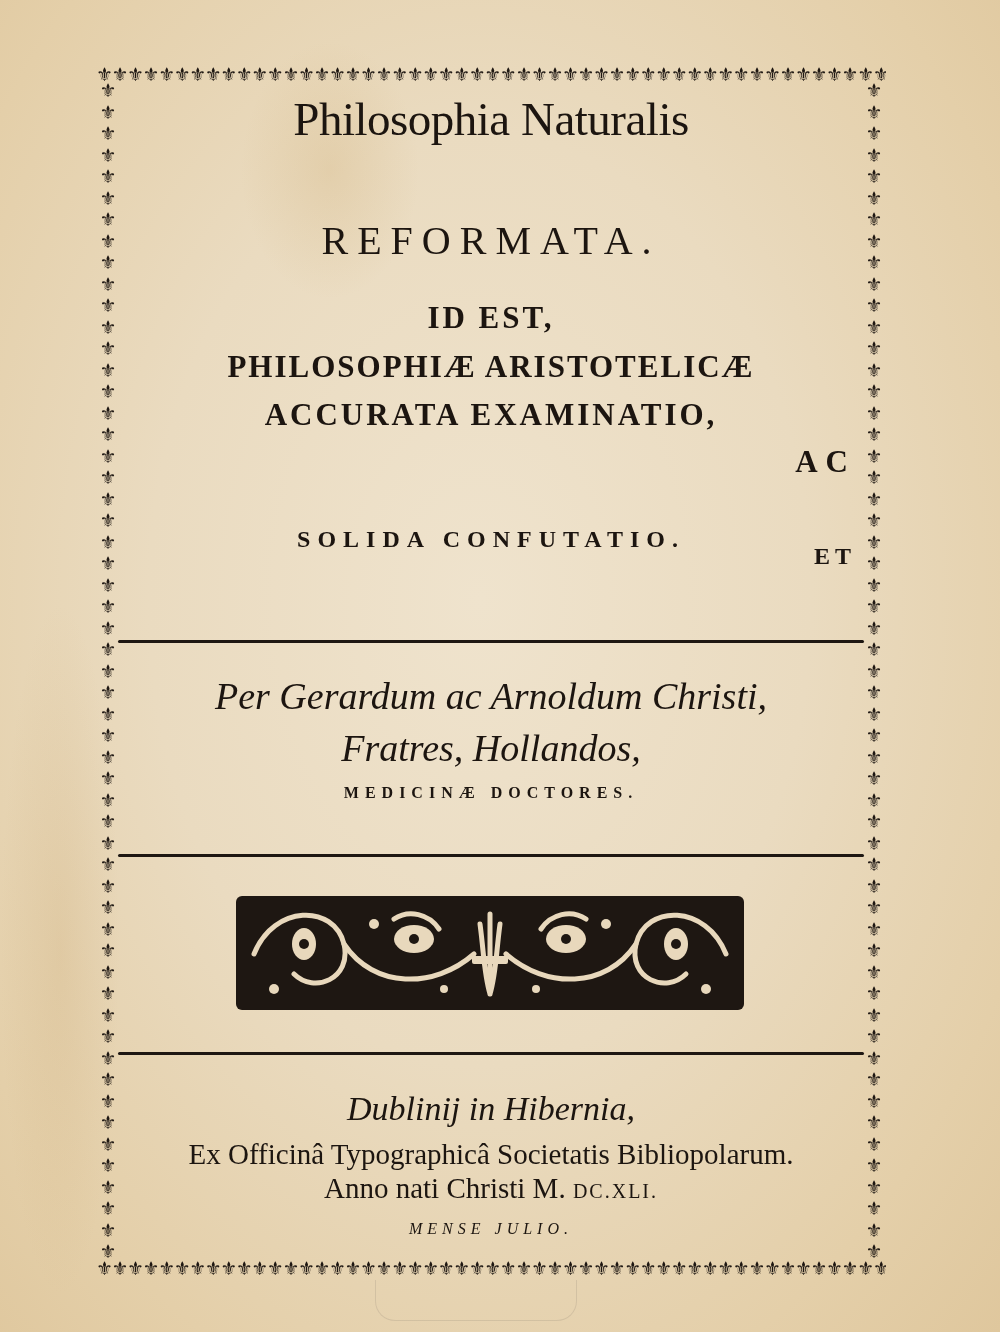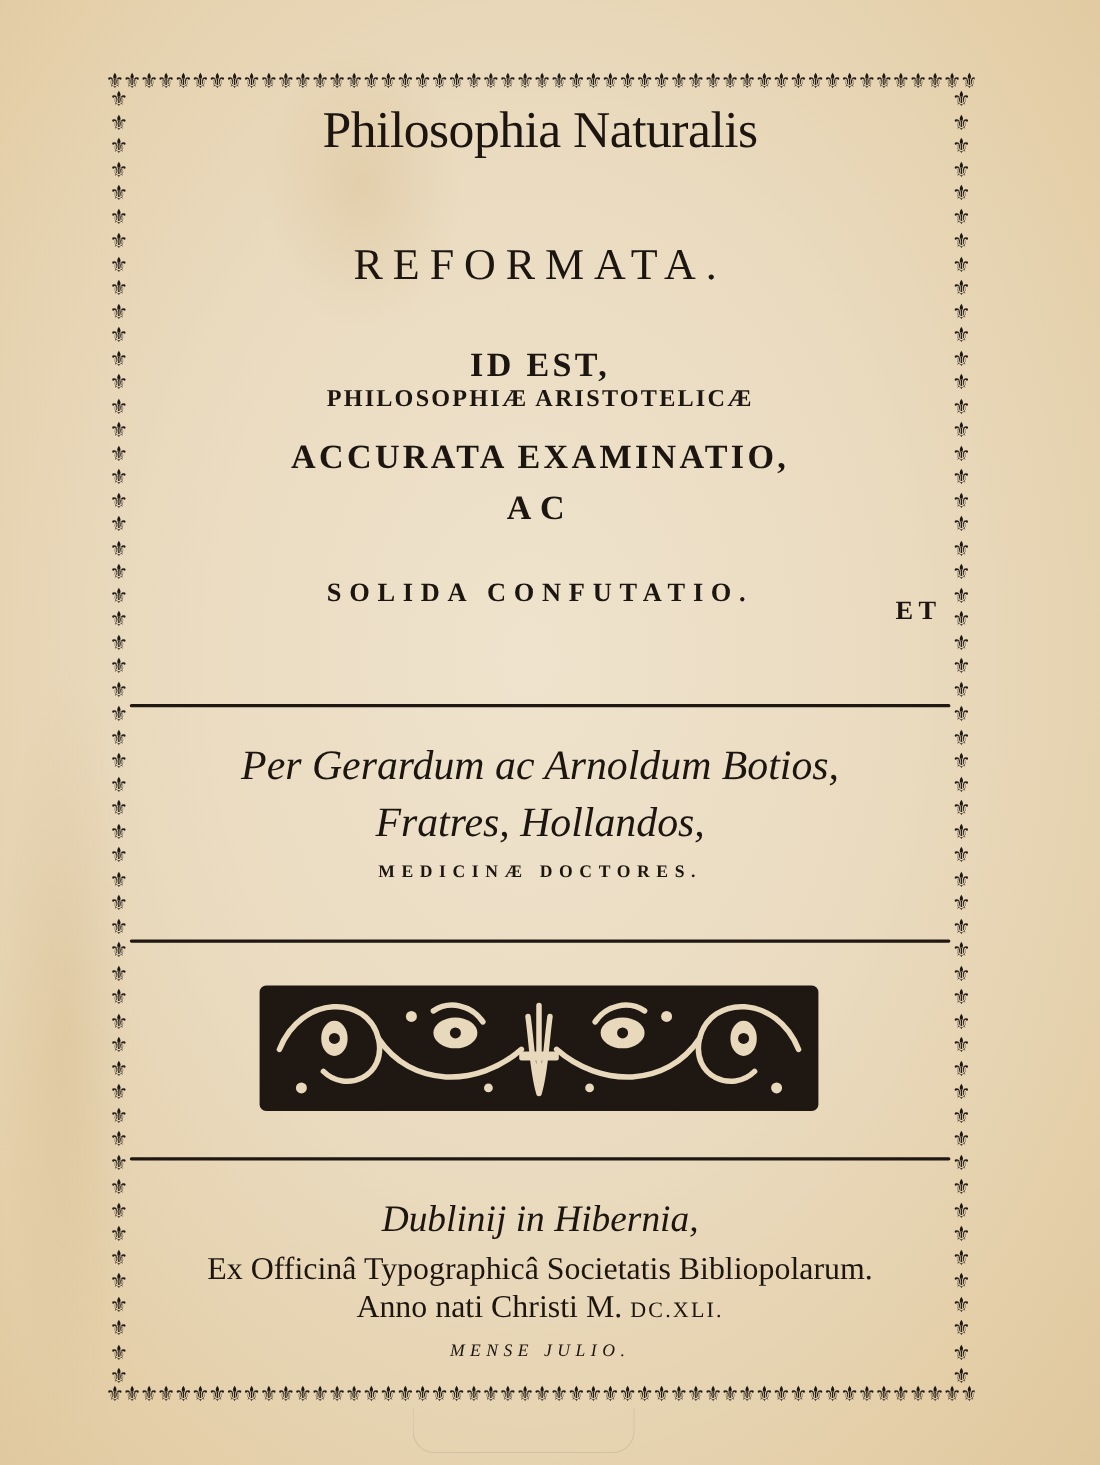--- a/index.html
+++ b/index.html
@@ -15,24 +15,24 @@
   .border-row { left:0; right:0; height:24px; white-space:nowrap; font-size:19px; line-height:24px; letter-spacing:-1.5px; }
   .border-col { top:18px; bottom:18px; width:24px; font-size:19px; line-height:21.5px; text-align:center; word-break:break-all; }
   .border-top { top:0; } .border-bottom { bottom:0; }
   .border-left { left:0; } .border-right { right:0; }
 
   .content { position:absolute; left:30px; right:30px; top:0; bottom:0; text-align:center; }
   .line { position:absolute; left:0; right:0; text-align:center; white-space:nowrap; }
   .title { top:30px; font-family:"Liberation Serif", serif; font-size:47px; letter-spacing:-0.5px; }
   .subtitle { top:155px; font-family:"Liberation Serif", serif; font-size:40px; letter-spacing:9px; }
   .caps { font-family:"Liberation Serif", serif; font-weight:bold; letter-spacing:3px; }
-  .l1 { top:238px; font-size:31px;margin-top:14px; }
-  .l2 { top:287px; font-size:22px; letter-spacing:2px; }
+  .l1 { top:238px; font-size:31px; }
+  .l2 { top:287px; font-size:31px; letter-spacing:2px; }
   .l3 { top:335px; font-size:31px; letter-spacing:3px; }
-  .l4 { top:382px; font-size:31px; letter-spacing:8px; }
+  .l4 { top:382px; font-size:31px; letter-spacing:8px;text-align:right; }
   .l5 { top:432px; font-size:24px; letter-spacing:7px;margin-top:32px; }
   .l6 { top:481px; font-size:24px; letter-spacing:5px;text-align:right; }
   .l7 { top:517px; font-size:22px; letter-spacing:5px; }
 
   .rule { position:absolute; left:-8px; right:-8px; height:3px; background:#1e1712; border-radius:2px; }
   .r1 { top:578px; } .r2 { top:792px; } .r3 { top:990px; }
 
   .italic { font-family:"Liberation Serif", serif; font-style:italic; }
   .a1 { top:612px; font-size:38px; }
   .a2 { top:664px; font-size:38px; }
@@ -65,21 +65,21 @@
 
     <div class="line caps l1">ID EST,</div>
     <div class="line caps l2">PHILOSOPHIÆ ARISTOTELICÆ</div>
     <div class="line caps l3">ACCURATA EXAMINATIO,</div>
     <div class="line caps l4">AC</div>
     <div class="line caps l5">SOLIDA CONFUTATIO.</div>
     <div class="line caps l6">ET</div>
 
     <div class="rule r1"></div>
 
-    <div class="line italic a1">Per Gerardum ac Arnoldum Botios,</div>
+    <div class="line italic a1">Per Gerardum ac Arnoldum Christi,</div>
     <div class="line italic a2">Fratres, Hollandos,</div>
     <div class="line a3">MEDICINÆ DOCTORES.</div>
 
     <div class="rule r2"></div>
 
     <svg class="ornament" viewBox="0 0 512 118" preserveAspectRatio="none">
       <rect x="2" y="2" width="508" height="114" fill="#1e1712" rx="6"></rect>
       <g fill="none" stroke="#e8d8bc" stroke-width="5" stroke-linecap="round">
         <path d="M20 60 C 40 10, 100 10, 110 50 C 118 85, 80 100, 60 80"></path>
         <path d="M110 50 C 140 95, 200 95, 240 60"></path>

